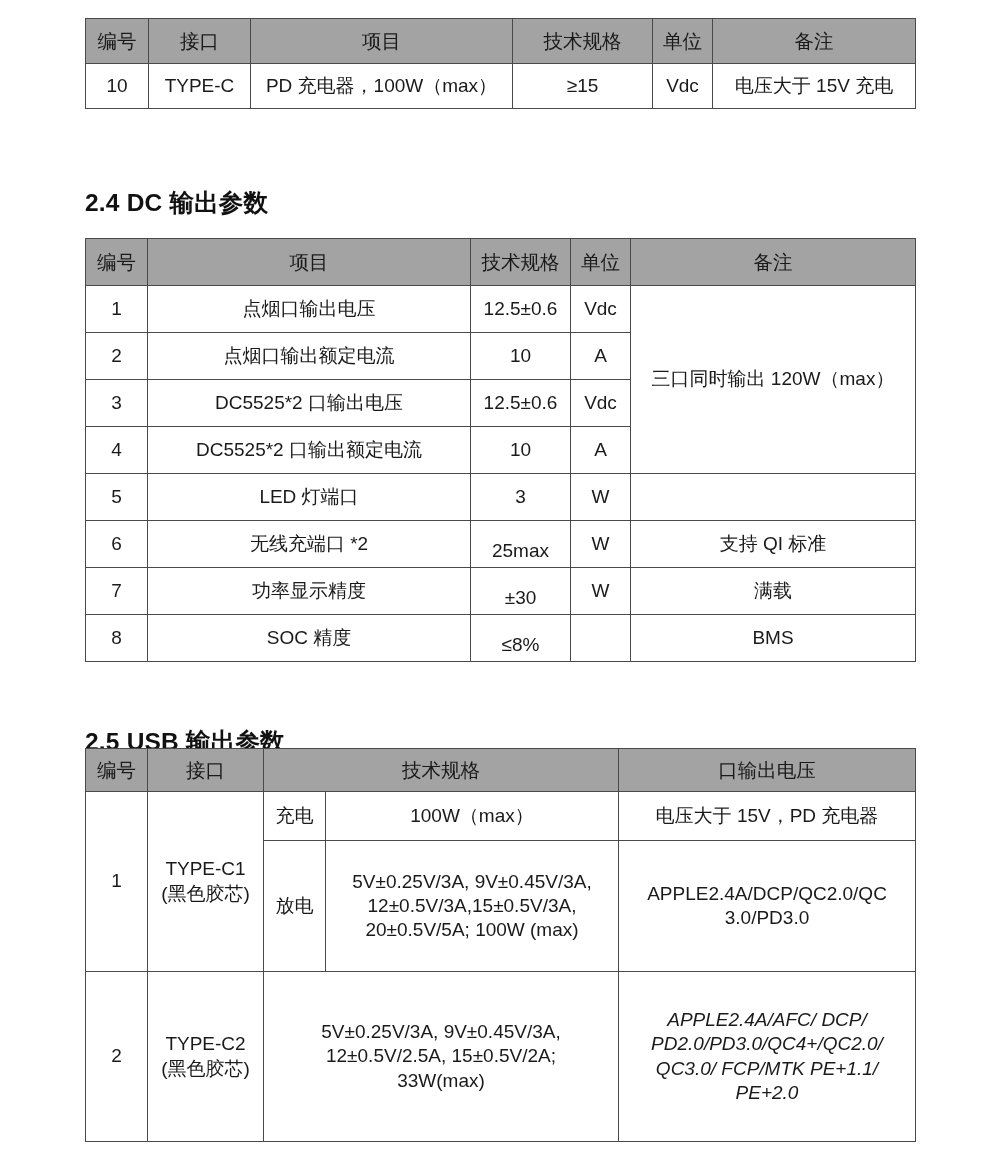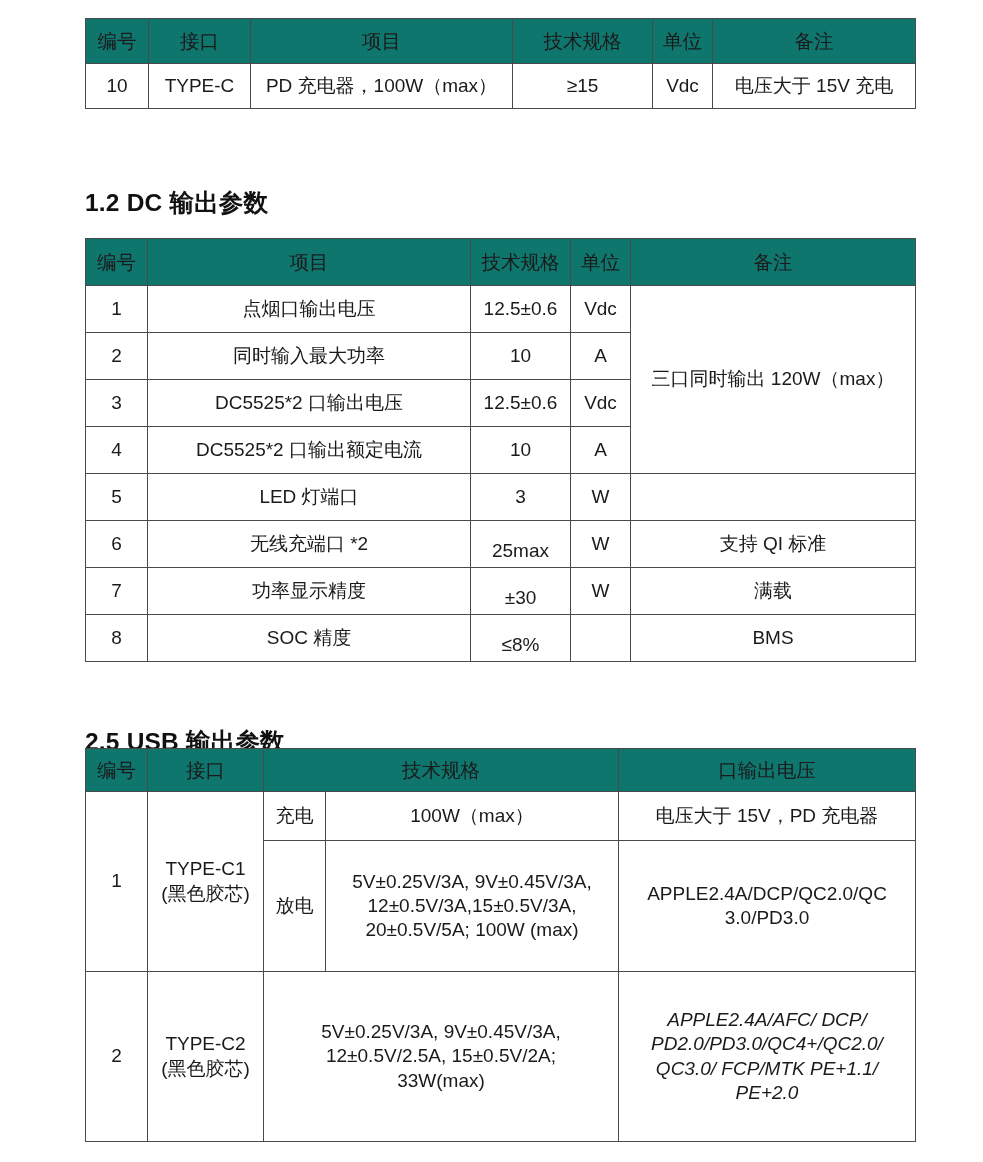--- a/index.html
+++ b/index.html
@@ -34,21 +34,21 @@
     border: 1.2px solid #4a4a4a;
     padding: 0 6px;
     font-weight: normal;
     font-size: 19px;
     text-align: center;
     vertical-align: middle;
     color: #1a1a1a;
     line-height: 1.28;
   }
   table.spec thead td {
-    background: #0f766e;
+    background: #a3a3a3;
     font-size: 19.5px;
   }
   td.left {
     text-align: left;
     padding-left: 12px;
   }
   td.leftpad {
     text-align: left;
     padding-left: 10px;
   }
@@ -135,21 +135,21 @@
         <td>10</td>
         <td>TYPE-C</td>
         <td class="leftpad">PD 充电器，100W（max）</td>
         <td>≥15</td>
         <td>Vdc</td>
         <td>电压大于 15V 充电</td>
       </tr>
     </tbody>
   </table>
 
-  <h2 class="section" style="left:85px; top:186px;">1.2 DC 输出参数</h2>
+  <h2 class="section" style="left:85px; top:186px;">2.4 DC 输出参数</h2>
 
   <table class="spec" id="table-dc">
     <colgroup>
       <col style="width:62px">
       <col style="width:323px">
       <col style="width:100px">
       <col style="width:60px">
       <col style="width:285px">
     </colgroup>
     <thead>
@@ -164,21 +164,21 @@
     <tbody>
       <tr>
         <td>1</td>
         <td class="left">点烟口输出电压</td>
         <td>12.5±0.6</td>
         <td>Vdc</td>
         <td class="leftpad" rowspan="4">三口同时输出 120W（max）</td>
       </tr>
       <tr>
         <td>2</td>
-        <td class="left">同时输入最大功率</td>
+        <td class="left">点烟口输出额定电流</td>
         <td>10</td>
         <td>A</td>
       </tr>
       <tr>
         <td>3</td>
         <td class="left">DC5525*2 口输出电压</td>
         <td>12.5±0.6</td>
         <td>Vdc</td>
       </tr>
       <tr>

